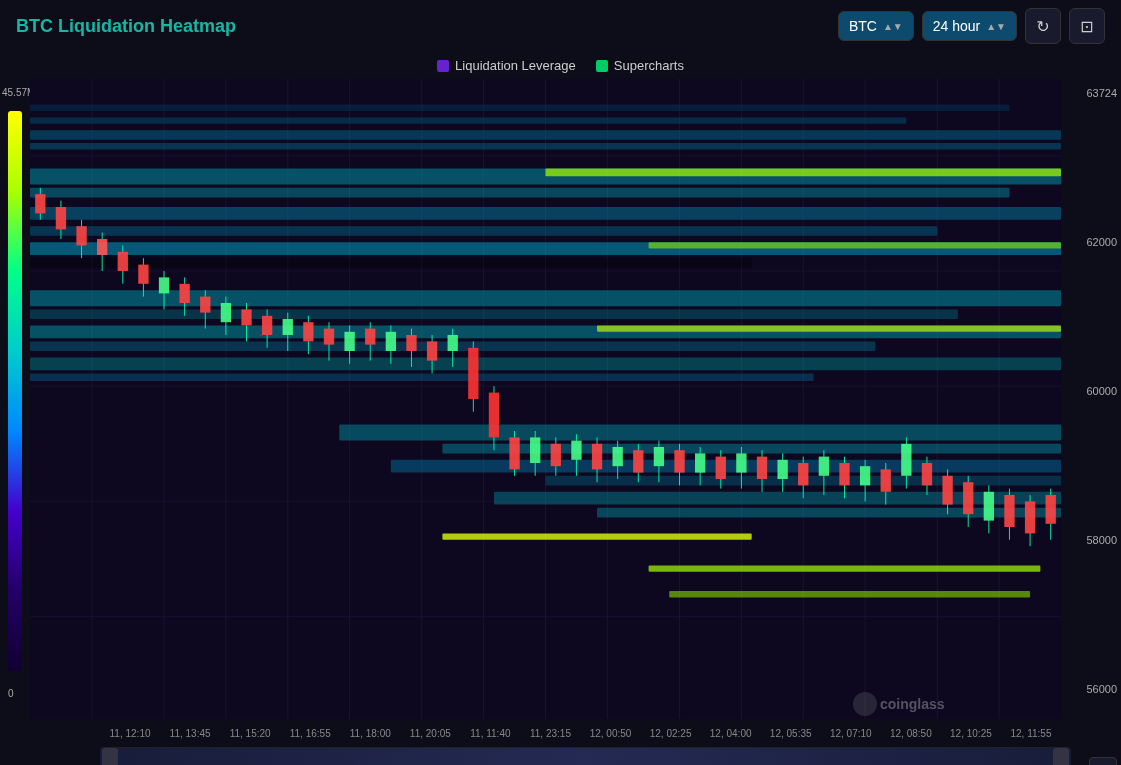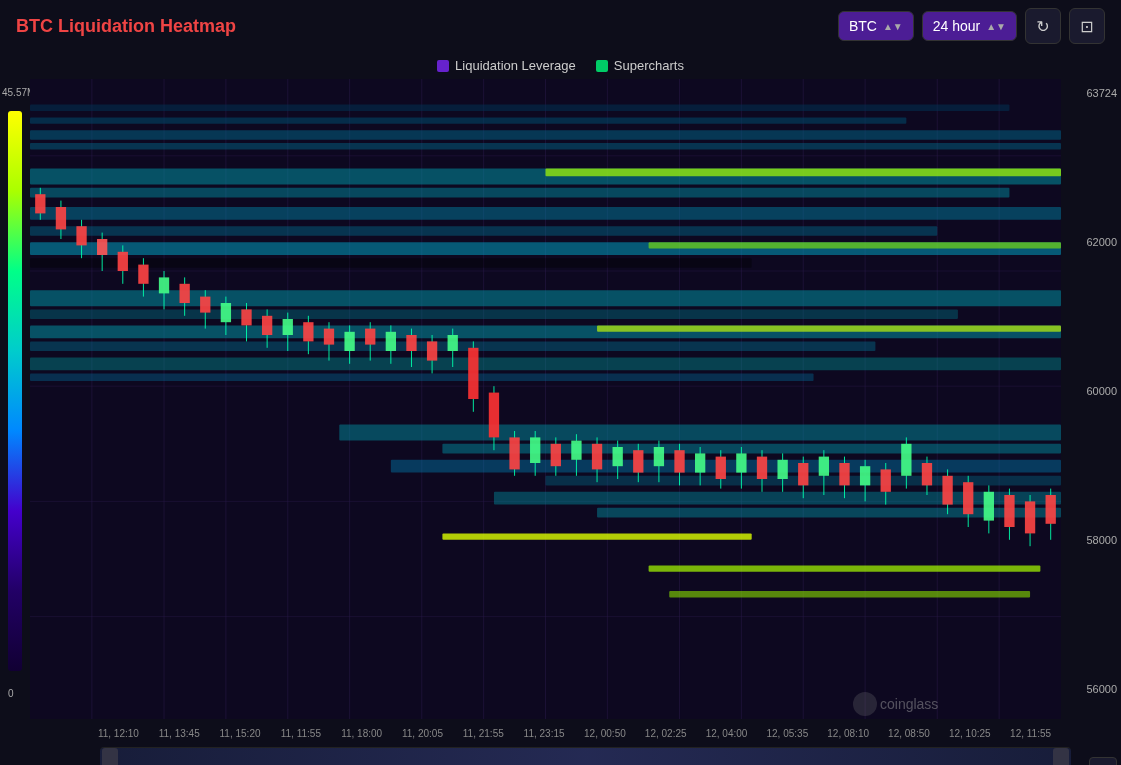--- a/index.html
+++ b/index.html
@@ -16,34 +16,34 @@
       display: flex;
       align-items: center;
       padding: 8px 16px;
       height: 52px;
       background: #0d0d1a;
     }
 
     .title {
       font-size: 18px;
       font-weight: 600;
-      color: #ef4444;
+      color: #14b8a6;
       flex: 1;
     }
 
     .controls {
       display: flex;
       align-items: center;
       gap: 8px;
     }
 
     .dropdown {
       display: flex;
       align-items: center;
-      background: #4c1d95;
+      background: #0c4a6e;
       border: 1px solid #333;
       border-radius: 6px;
       padding: 6px 10px;
       cursor: pointer;
       color: #fff;
       font-size: 14px;
       gap: 6px;
     }
 
     .dropdown .arrow {
@@ -124,20 +124,21 @@
       margin-top: 24px;
       border-radius: 3px;
       background: linear-gradient(to bottom, #ffff00, #aaff00, #00ff88, #00cccc, #0088ff, #4400cc, #220066, #110033);
     }
 
     .chart-area {
       flex: 1;
       position: relative;
       background: #14532d;
       overflow: hidden;
+      font-weight: bold;
     }
 
     .price-axis {
       width: 60px;
       position: relative;
       display: flex;
       flex-direction: column;
       justify-content: space-between;
       padding: 8px 4px;
     }
@@ -461,35 +462,35 @@
 
   <div class="price-axis">
     <div class="price-label" style="margin-top:0px">63724</div>
     <div class="price-label">62000</div>
     <div class="price-label">60000</div>
     <div class="price-label">58000</div>
     <div class="price-label" style="margin-bottom:16px">56000</div>
   </div>
 </div>
 
-<div style="padding: 0 60px 0 38px;">
+<div style="padding: 0 60px 0 50px;">
   <div class="time-axis">
     <span class="time-label">11, 12:10</span>
     <span class="time-label">11, 13:45</span>
     <span class="time-label">11, 15:20</span>
-    <span class="time-label">11, 11:55</span>
+    <span class="time-label">11, 16:55</span>
     <span class="time-label">11, 18:00</span>
     <span class="time-label">11, 20:05</span>
-    <span class="time-label">11, 21:55</span>
+    <span class="time-label">11, 11:40</span>
     <span class="time-label">11, 23:15</span>
     <span class="time-label">12, 00:50</span>
     <span class="time-label">12, 02:25</span>
     <span class="time-label">12, 04:00</span>
     <span class="time-label">12, 05:35</span>
-    <span class="time-label">12, 08:10</span>
+    <span class="time-label">12, 07:10</span>
     <span class="time-label">12, 08:50</span>
     <span class="time-label">12, 10:25</span>
     <span class="time-label">12, 11:55</span>
   </div>
 </div>
 
 <div style="position:relative; padding: 0 0 0 50px;">
   <div class="minimap">
     <div class="minimap-bg"></div>
     <div class="minimap-handle-left">

